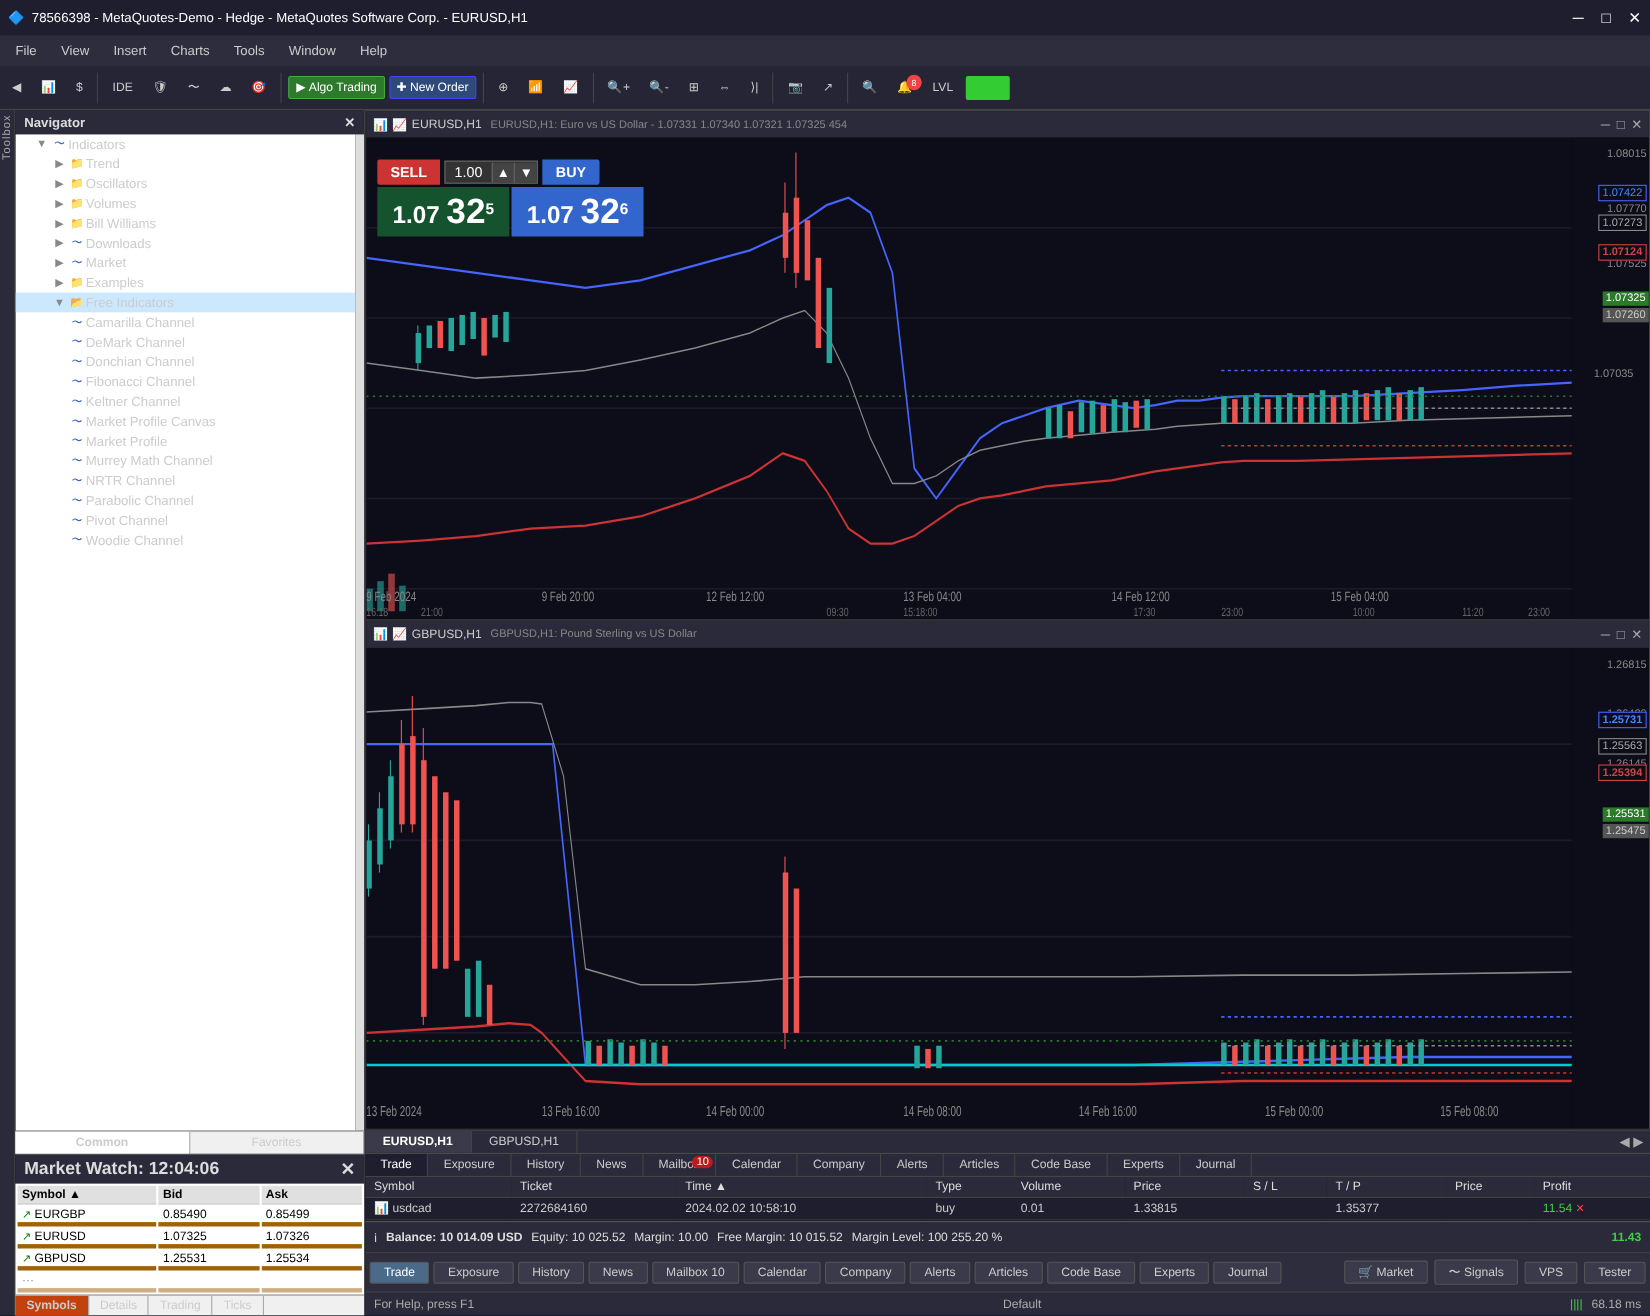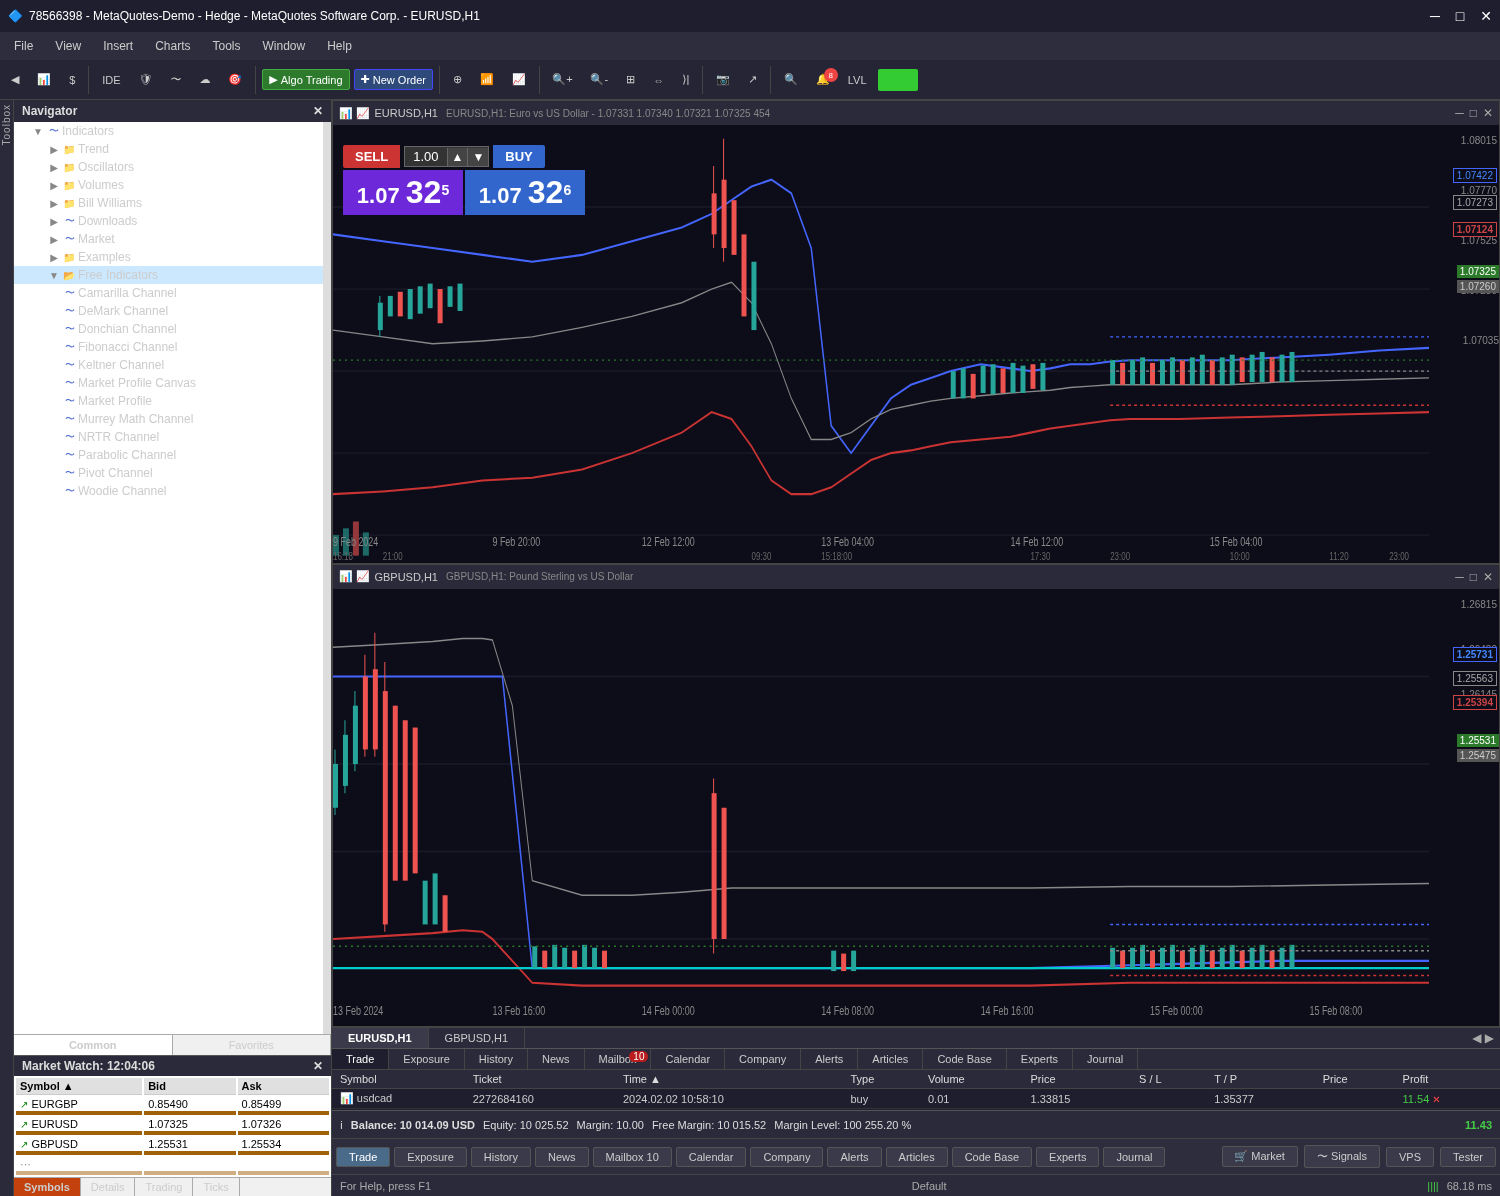--- a/index.html
+++ b/index.html
@@ -39,21 +39,21 @@
     .expand-icon { color: #888; font-size: 9px; }
     .scrollbar-stub { width: 8px; background: #ddd; }
 
     
     .nav-tabs { display: flex; background: #f0f0f0; border-top: 1px solid #aaa; }
     .nav-tab { flex: 1; text-align: center; padding: 4px; cursor: pointer; font-size: 11px; border-right: 1px solid #aaa; }
     .nav-tab.active { background: #fff; font-weight: bold; }
 
     
     .market-watch { background: #1e1e2e; border-top: 1px solid #555; }
-    .mw-header { background: #2a2a3a; padding: 3px 8px; display: flex; align-items: center; justify-content: space-between; color: #ddd; font-size: 12px; font-weight: bold; }
+    .mw-header { background: #2a2a3a; padding: 3px 8px; display: flex; align-items: center; justify-content: space-between; color: #ddd; font-size: 16px; font-weight: bold; }
     .mw-table { width: 100%; background: #fff; color: #000; font-size: 11px; }
     .mw-table th { background: #e0e0e0; padding: 2px 4px; text-align: left; font-weight: bold; border-bottom: 1px solid #ccc; }
     .mw-table td { padding: 1px 4px; border-bottom: 4px solid #a16207; }
     .up-arrow { color: #008000; font-size: 10px; }
 
     
     .mw-tabs { display: flex; background: #f0f0f0; border-top: 1px solid #aaa; }
     .mw-tab { padding: 3px 10px; cursor: pointer; font-size: 11px; border-right: 1px solid #aaa; }
     .mw-tab.active { background: #c2410c; font-weight: bold; }
 
@@ -99,21 +99,21 @@
     
     .trade-buttons { position: absolute; top: 20px; left: 10px; z-index: 10; display: flex; flex-direction: column; gap: 2px; }
     .trade-header { display: flex; align-items: center; gap: 4px; }
     .sell-btn { background: #cc3333; color: #fff; border: none; padding: 4px 12px; cursor: pointer; font-size: 13px; font-weight: bold; border-radius: 2px 0 0 2px; }
     .buy-btn { background: #3366cc; color: #fff; border: none; padding: 4px 12px; cursor: pointer; font-size: 13px; font-weight: bold; border-radius: 0 2px 2px 0; }
     .lot-control { background: #333; border: 1px solid #666; color: #fff; display: flex; align-items: center; }
     .lot-value { padding: 2px 8px; font-size: 13px; }
     .lot-arrow { padding: 2px 4px; cursor: pointer; background: #444; border-left: 1px solid #666; }
     .price-display { display: flex; gap: 2px; }
     .price-box { padding: 4px 10px; color: #fff; font-size: 22px; font-weight: bold; min-width: 120px; text-align: center; }
-    .price-box-sell { background: #6d28d9; text-align: center; }
+    .price-box-sell { background: #14532d; text-align: center; }
     .price-box-buy { background: #3366cc; }
     .price-small { font-size: 14px; vertical-align: super; }
 
     
     .toolbox-side { width: 14px; background: #2a2a3a; display: flex; flex-direction: column; align-items: center; justify-content: flex-start; padding-top: 4px; border-right: 1px solid #444; }
     .toolbox-label { writing-mode: vertical-rl; transform: rotate(180deg); font-size: 10px; color: #aaa; letter-spacing: 1px; }
 
     .navigator-scroll { display: flex; flex: 1; overflow: hidden; }
     .navigator-list { flex: 1; overflow-y: scroll; background: #fff; }
 
@@ -500,21 +500,21 @@
                 <text x="680" y="308" fill="#888" font-size="9">14 Feb 12:00</text>
                 <text x="880" y="308" fill="#888" font-size="9">15 Feb 04:00</text>
               </svg>
             </div>
 
             <div style="width:70px; position:relative; background:#0d0d1a; font-size:10px; color:#888;">
               <div style="position:absolute; top:10px; right:2px; color:#888;">1.08015</div>
               <div style="position:absolute; top:60px; right:2px; color:#888;">1.07770</div>
               <div style="position:absolute; top:110px; right:2px; color:#888;">1.07525</div>
               <div style="position:absolute; top:160px; right:2px; color:#888;">1.07280</div>
-              <div style="position:absolute; top:210px; right:0; color:#888;">1.07035</div>
+              <div style="position:absolute; top:210px; right:14px; color:#888;">1.07035</div>
 
               <div style="position:absolute; top:43px; right:2px; border:1px solid #4466ff; color:#4488ff; padding:1px 3px; font-size:10px; font-weight:normal; background:#0d0d1a;">1.07422</div>
               <div style="position:absolute; top:70px; right:2px; border:1px solid #888; color:#aaa; padding:1px 3px; font-size:10px; background:#0d0d1a;">1.07273</div>
               <div style="position:absolute; top:97px; right:2px; border:1px solid #cc4444; color:#cc4444; padding:1px 3px; font-size:10px; font-weight:bold; background:#0d0d1a;">1.07124</div>
               <div style="position:absolute; top:140px; right:0; background:#2a7a2a; color:#fff; padding:1px 3px; font-size:10px;">1.07325</div>
               <div style="position:absolute; top:155px; right:0; background:#555; color:#ccc; padding:1px 3px; font-size:10px;">1.07260</div>
             </div>
           </div>
         </div>
       </div>

